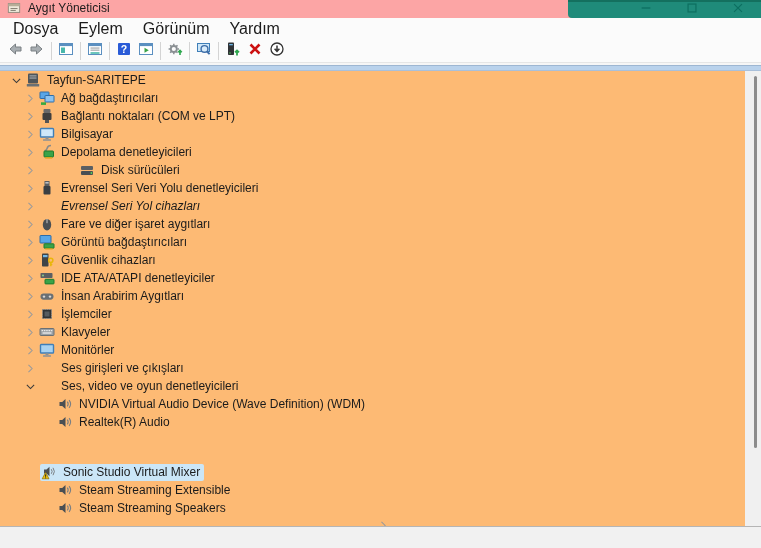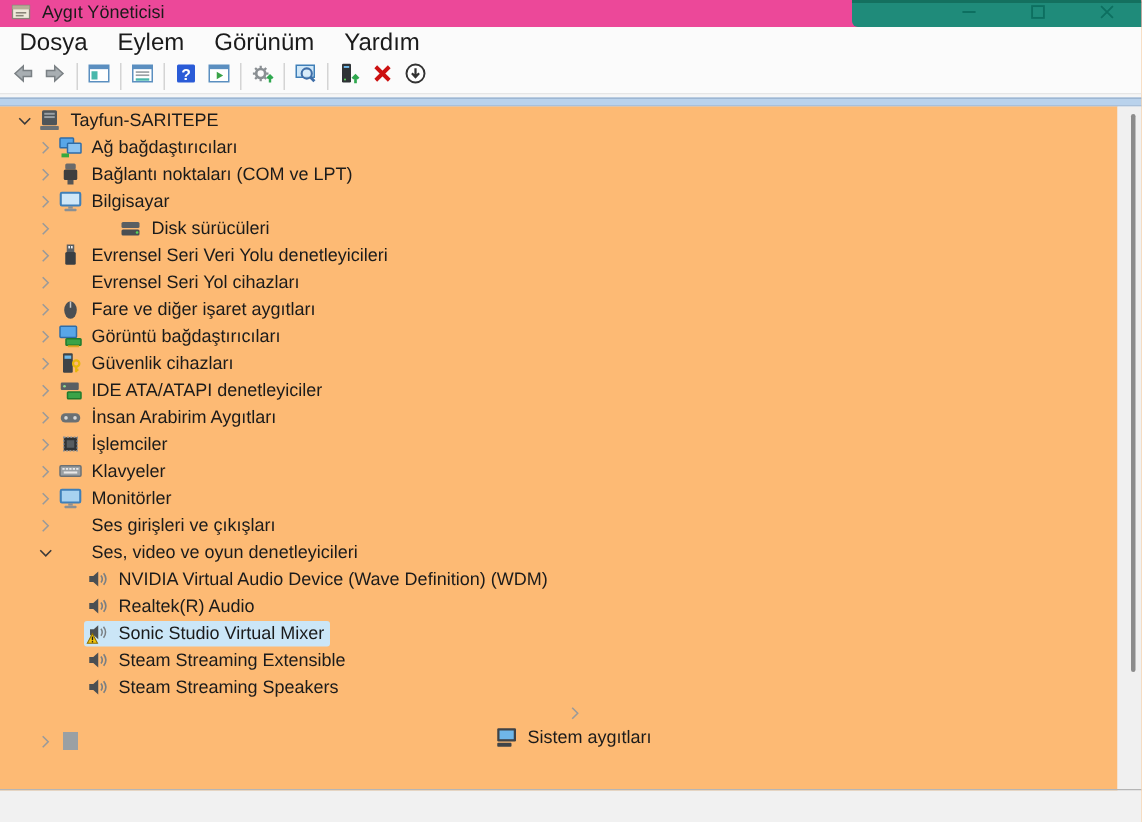--- a/index.html
+++ b/index.html
@@ -1,21 +1,21 @@
 <!DOCTYPE html>
 <html><head>
 <meta charset="utf-8">
 <style>
   * { margin:0; padding:0; box-sizing:border-box; }
   html,body { width:761px; height:548px; overflow:hidden; }
   body { font-family:"Liberation Sans","DejaVu Sans",sans-serif; background:#f1f1f1; position:relative; }
   .window { position:absolute; left:0; top:0; width:761px; height:548px; }
 
   
-  .titlebar { position:absolute; left:0; top:0; width:761px; height:18px; background:#ec4899; }
+  .titlebar { position:absolute; left:0; top:0; width:761px; height:18px; background:#fca5a5; }
   .app-icon { position:absolute; left:7px; top:1px; width:14px; height:14px; }
   .title-text { position:absolute; left:28px; top:1px; font-size:12px; color:#1b1b1b; white-space:nowrap; }
   .teal-block { position:absolute; left:568px; top:0; width:193px; height:18px; background:#1f8b7a; border-top:2px solid #14705f; border-bottom-left-radius:4px; display:flex; justify-content:flex-end; }
   .cap-btn { width:46px; height:16px; display:flex; align-items:center; justify-content:center; }
 
   
   .menubar { position:absolute; left:0; top:18px; width:761px; height:22px; background:#fbfbfb; display:flex; align-items:center; padding-left:2px; }
   .menu-item { font-size:16px; color:#1b1b1b; padding:2px 9px; margin-left:2px; cursor:default; white-space:nowrap; }
 
   
@@ -247,20 +247,35 @@
         </span>
         <span class="row-inner">
           <span class="node-icon"><svg viewBox="0 0 16 16" width="16" height="16">
               <rect x="1.5" y="2.5" width="13" height="8.5" rx="0.8" fill="#cfe7f8" stroke="#3f7fb8" stroke-width="1.4"></rect>
               <rect x="6.5" y="11.3" width="3" height="1.8" fill="#8a9094"></rect>
               <rect x="4" y="13.2" width="8" height="1.6" rx="0.5" fill="#8a9094"></rect>
             </svg></span>
           <span class="node-label">Bilgisayar</span>
         </span>
       </div>
+      <div class="tree-row" style="padding-left: 22px;">
+        <span class="expander">
+          <svg viewBox="0 0 16 16" width="13" height="13">
+            <path d="M5.5 3.5 L10 8 L5.5 12.5" fill="none" stroke="#9a9a9a" stroke-width="1.3"></path>
+          </svg>
+        </span>
+        <span class="row-inner">
+          <span class="node-icon"><svg viewBox="0 0 16 16" width="16" height="16">
+              <path d="M12 1.5 C6 1.5 10 6.5 5.5 6.8" stroke="#8a8a8a" stroke-width="1.6" fill="none"></path>
+              <rect x="5" y="7" width="9.5" height="6" rx="0.8" fill="#3aa348" stroke="#1f7a2c"></rect>
+              <rect x="6.2" y="13" width="7" height="1.6" fill="#d9a520"></rect>
+            </svg></span>
+          <span class="node-label">Depolama denetleyicileri</span>
+        </span>
+      </div>
       <div class="tree-row" style="padding-left: 22px; gap: 40px;">
         <span class="expander">
           <svg viewBox="0 0 16 16" width="13" height="13">
             <path d="M5.5 3.5 L10 8 L5.5 12.5" fill="none" stroke="#9a9a9a" stroke-width="1.3"></path>
           </svg>
         </span>
         <span class="row-inner">
           <span class="node-icon"><svg viewBox="0 0 16 16" width="16" height="16">
               <rect x="2" y="4" width="12" height="4" rx="1" fill="#5a5f63"></rect>
               <rect x="2" y="9" width="12" height="4" rx="1" fill="#4a4f53"></rect>
@@ -278,21 +293,21 @@
         <span class="row-inner">
           <span class="node-icon"><svg viewBox="0 0 16 16" width="16" height="16">
               <rect x="5.5" y="1" width="5" height="5" fill="#5a5f63"></rect>
               <rect x="6.6" y="2" width="1" height="1.6" fill="#fff"></rect>
               <rect x="8.4" y="2" width="1" height="1.6" fill="#fff"></rect>
               <rect x="4.5" y="6" width="7" height="8.5" rx="1" fill="#3a3f43"></rect>
             </svg></span>
           <span class="node-label">Evrensel Seri Veri Yolu denetleyicileri</span>
         </span>
       </div>
-      <div class="tree-row" style="padding-left: 22px;">
+      <div class="tree-row" style="padding-left: 22px; font-style: italic;">
         <span class="expander">
           <svg viewBox="0 0 16 16" width="13" height="13">
             <path d="M5.5 3.5 L10 8 L5.5 12.5" fill="none" stroke="#9a9a9a" stroke-width="1.3"></path>
           </svg>
         </span>
         <span class="row-inner">
           <span class="node-icon"><svg viewBox="0 0 16 16" width="16" height="16"></svg></span>
           <span class="node-label">Evrensel Seri Yol cihazları</span>
         </span>
       </div>
@@ -456,21 +471,21 @@
       <div class="tree-row" style="padding-left: 40px;">
         <span class="expander"></span>
         <span class="row-inner">
           <span class="node-icon"><svg viewBox="0 0 16 16" width="16" height="16">
               <path d="M2.5 6 H5.2 L8.5 3 V13 L5.2 10 H2.5 Z" fill="#4a4f53"></path>
               <path d="M10.3 5.6 q1.8 2.4 0 4.8 M12.1 4.1 q3 3.9 0 7.8" stroke="#7a7f83" fill="none" stroke-width="1.1"></path>
             </svg></span>
           <span class="node-label">Realtek(R) Audio</span>
         </span>
       </div>
-      <div class="tree-row" style="padding-left: 40px;">
+      <div class="tree-row" style="padding-left: 24px; margin-top: 32px;">
         <span class="expander"></span>
         <span class="row-inner selected">
           <span class="node-icon"><svg viewBox="0 0 16 16" width="16" height="16">
               <path d="M3 5.5 H5.5 L8.5 2.8 V12.2 L5.5 9.5 H3 Z" fill="#4a4f53"></path>
               <path d="M10.3 5.2 q1.7 2.3 0 4.6 M12 3.8 q2.8 3.7 0 7.4" stroke="#7a7f83" fill="none" stroke-width="1"></path>
               <path d="M1.2 14.8 L4.6 8.4 L8 14.8 Z" fill="#f2c40d" stroke="#8a6d00" stroke-width="0.7"></path>
               <rect x="4.2" y="10.4" width="0.9" height="2.4" fill="#1b1b1b"></rect>
               <rect x="4.2" y="13.4" width="0.9" height="0.9" fill="#1b1b1b"></rect>
             </svg></span>
           <span class="node-label">Sonic Studio Virtual Mixer</span>

